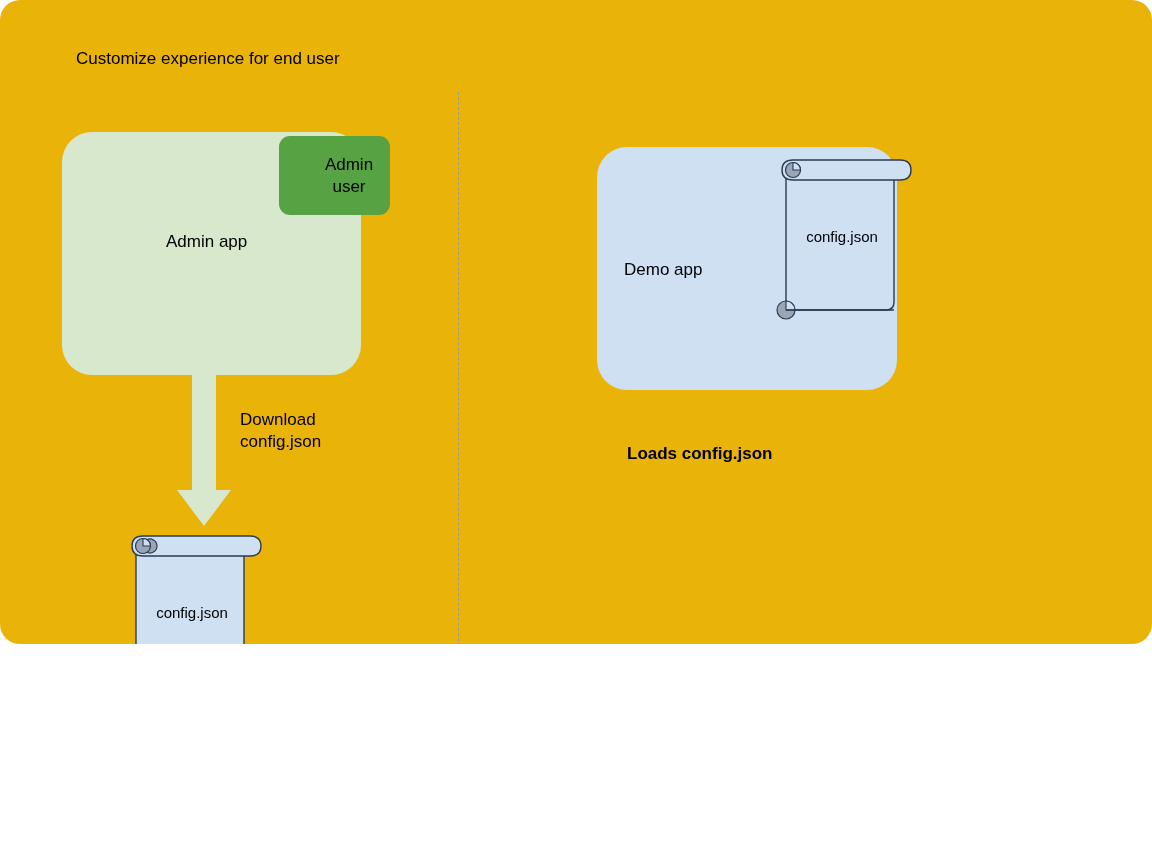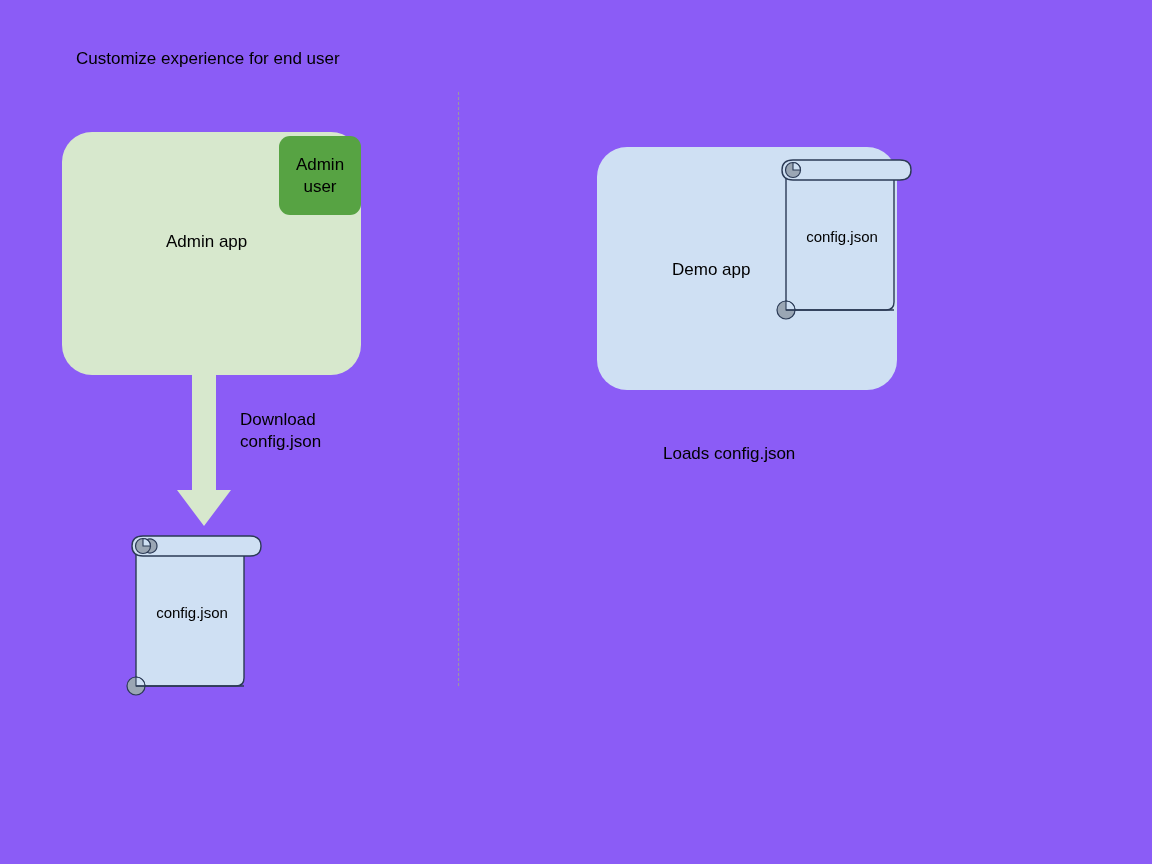--- a/index.html
+++ b/index.html
@@ -8,23 +8,24 @@
     padding: 0;
     background: #ffffff;
   }
   body {
     font-family: "Liberation Sans", sans-serif;
     color: #000000;
   }
   #canvas {
     position: relative;
     width: 1152px;
-    height: 864px;
-    background: #8b5cf6;
+    height: 644px;
+    background: #eab308;
     overflow: hidden;
+    border-radius: 20px;
   }
   .title {
     position: absolute;
     font-size: 17px;
     line-height: 20px;
     color: #000000;
     white-space: nowrap;
     font-family: "Liberation Sans", sans-serif;
   }
   #title-left  { left: 76px;  top: 49px; }
@@ -50,37 +51,38 @@
     background: #cfe0f3;
   }
   .app-label {
     position: absolute;
     font-size: 17px;
     line-height: 20px;
     white-space: nowrap;
     color: #000000;
   }
   #admin-app-label { left: 166px; top: 232px; }
-  #demo-app-label  { left: 672px; top: 260px; }
+  #demo-app-label  { left: 624px; top: 260px; }
 
   #admin-panel {
     position: absolute;
     left: 279px;
     top: 136px;
     width: 82px;
     height: 79px;
     background: #57a343;
     border-radius: 11px;
     display: flex;
     align-items: center;
     justify-content: center;
     text-align: center;
     font-size: 17px;
     line-height: 22px;
     color: #000000;
+    padding-left: 29px;
   }
 
   #divider {
     position: absolute;
     left: 458px;
     top: 92px;
     width: 0px;
     height: 594px;
     border-left: 1px dashed #9a9a9a;
   }
@@ -104,26 +106,27 @@
   }
 
   .scroll-doc {
     position: absolute;
   }
   #scroll-left  { left: 118px; top: 526px; width: 150px; height: 170px; }
   #scroll-right { left: 768px; top: 150px; width: 150px; height: 170px; }
 
   .loads-label {
     position: absolute;
-    left: 663px;
+    left: 627px;
     top: 444px;
     font-size: 17px;
     line-height: 20px;
     color: #000000;
     white-space: nowrap;
+    font-weight: bold;
   }
 </style>
 </head>
 <body>
 
 <div id="canvas">
 
   <div class="title" id="title-left">Customize experience for end user</div>
 
   <div class="app-box" id="admin-app"></div>

